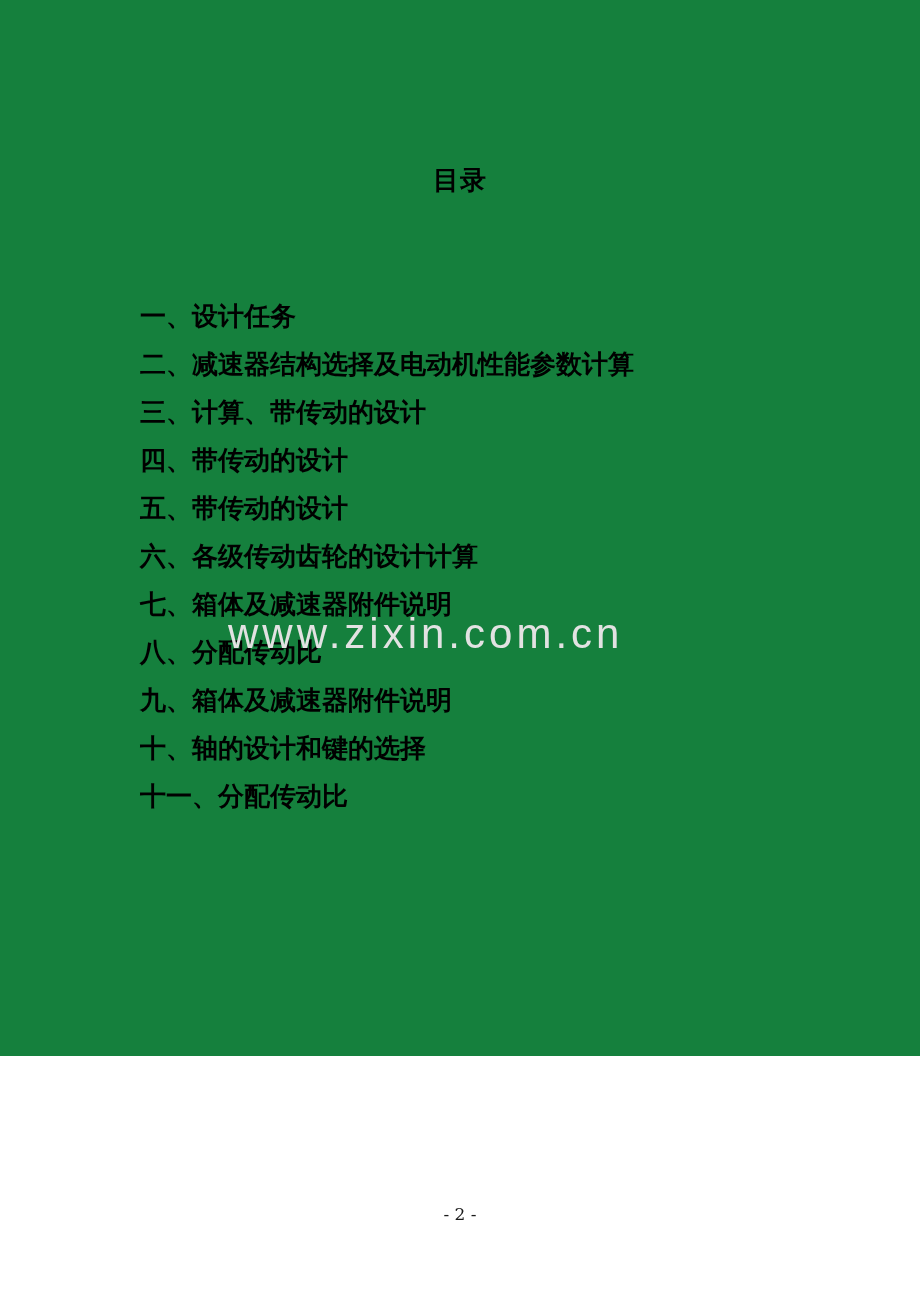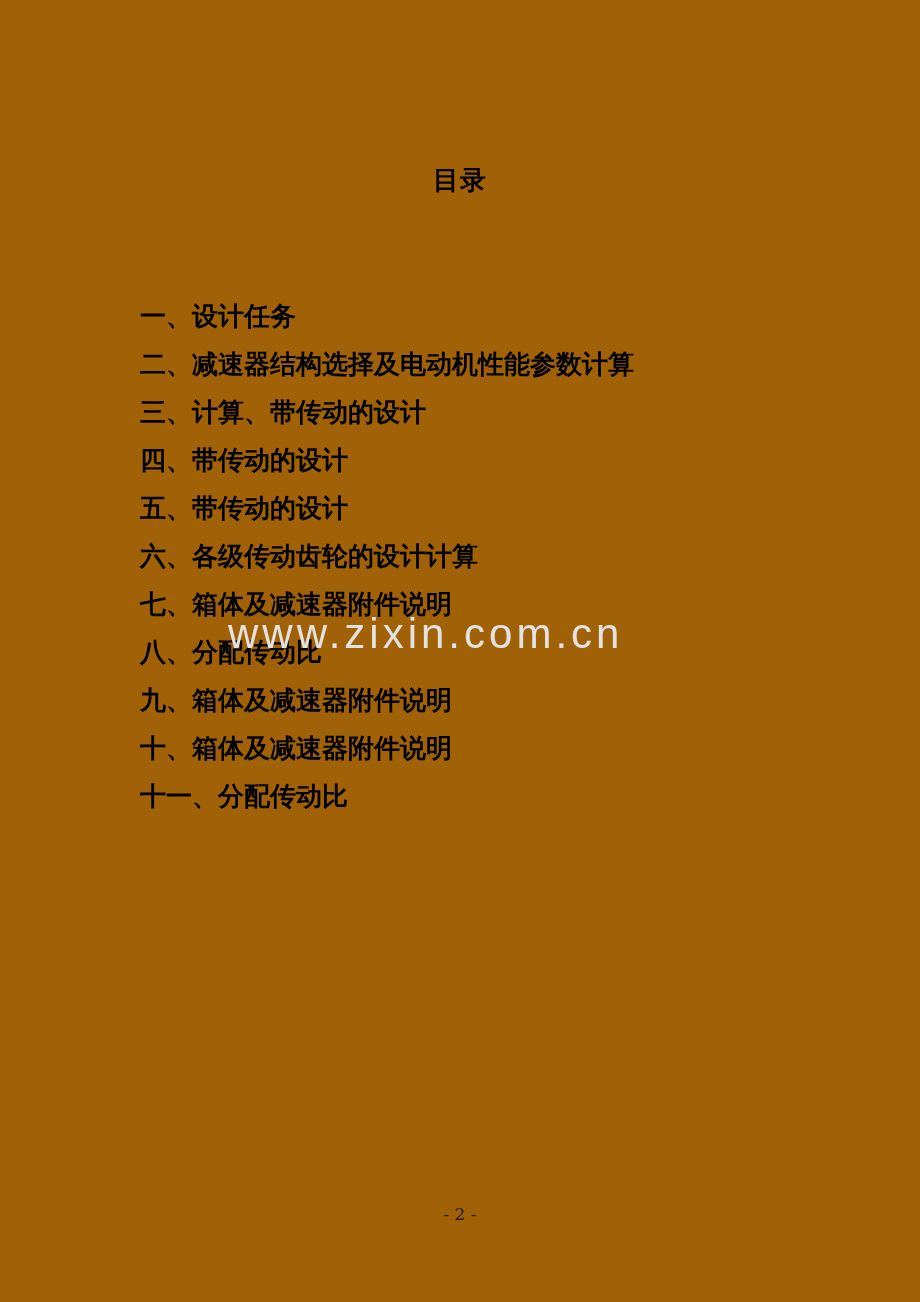--- a/index.html
+++ b/index.html
@@ -6,22 +6,22 @@
   html, body {
     width: 920px;
     height: 1302px;
     background: #ffffff;
     font-family: "DejaVu Serif", "Liberation Serif", serif;
     overflow: hidden;
   }
   .page {
     position: relative;
     width: 920px;
-    height: 1302px;
-    background: #a16207;
+    height: 1056px;
+    background: #15803d;
     color: #000000;
   }
   .doc-title {
     position: absolute;
     top: 163px;
     left: 0;
     width: 920px;
     text-align: center;
     font-size: 26px;
     font-weight: bold;
@@ -77,21 +77,21 @@
   <div class="toc-list">
     <div class="toc-item">一、设计任务</div>
     <div class="toc-item">二、减速器结构选择及电动机性能参数计算</div>
     <div class="toc-item">三、计算、带传动的设计</div>
     <div class="toc-item">四、带传动的设计</div>
     <div class="toc-item">五、带传动的设计</div>
     <div class="toc-item">六、各级传动齿轮的设计计算</div>
     <div class="toc-item">七、箱体及减速器附件说明</div>
     <div class="toc-item">八、分配传动比</div>
     <div class="toc-item">九、箱体及减速器附件说明</div>
-    <div class="toc-item">十、箱体及减速器附件说明</div>
+    <div class="toc-item">十、轴的设计和键的选择</div>
     <div class="toc-item">十一、分配传动比</div>
   </div>
 
   <div class="watermark">www.zixin.com.cn</div>
 
   <div class="page-footer">- 2 -</div>
 
 </div>
 
 </body></html>

